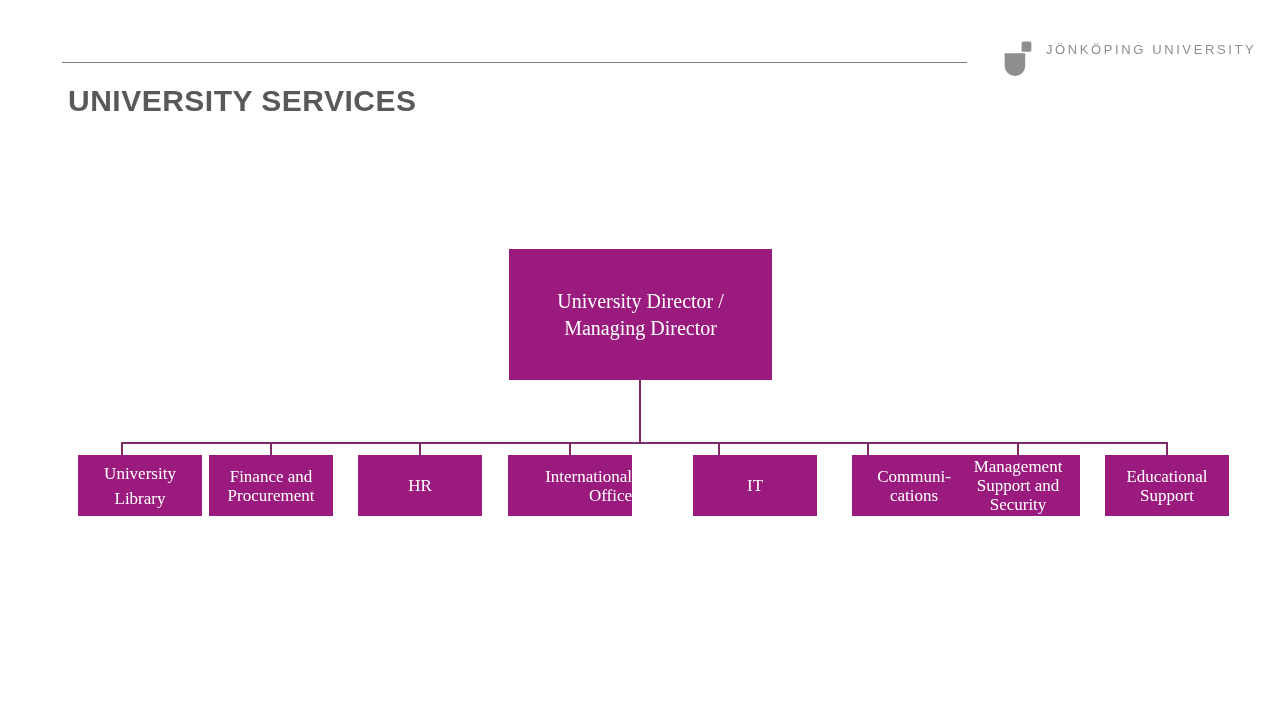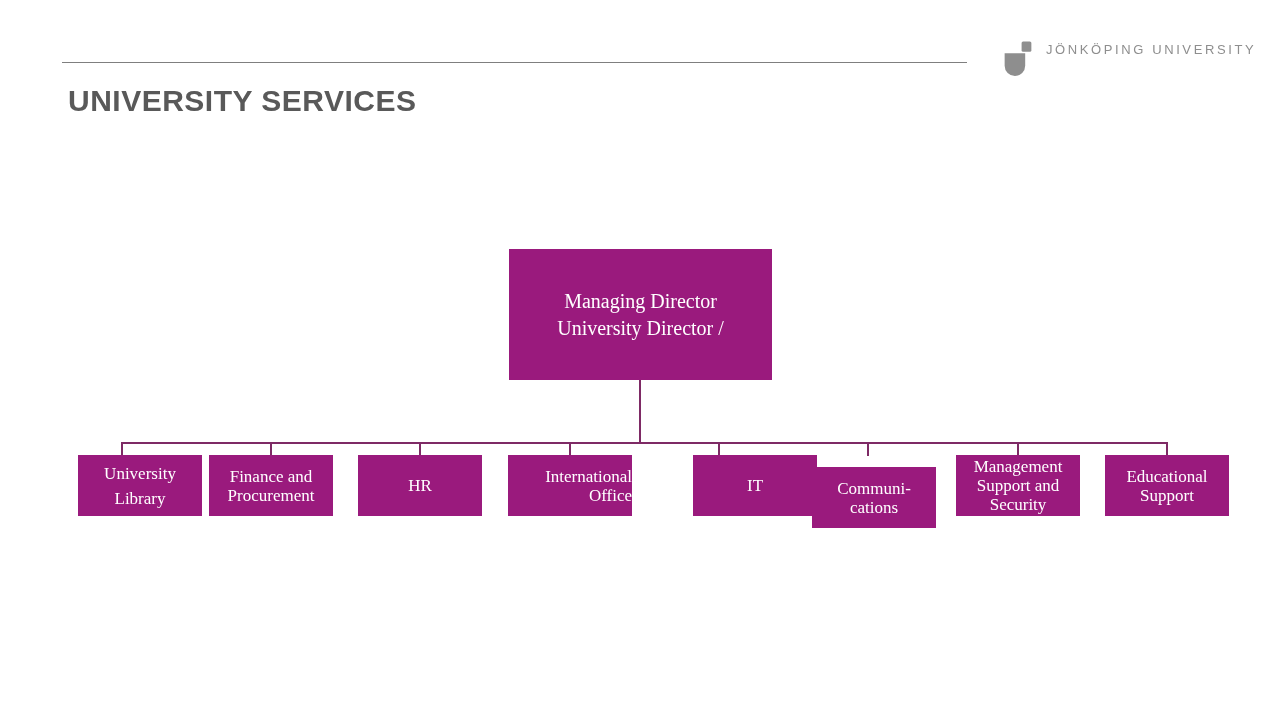--- a/index.html
+++ b/index.html
@@ -71,21 +71,21 @@
   .root-box .bline { line-height: 27px; }
 
   .child { top: 455px; width: 124px; height: 61px; font-size: 17px; }
   .child .bline { line-height: 19px; }
   .c0 { left: 78px; }
   .c0 .bline { line-height: 25px; }
   .c1 { left: 209px; }
   .c2 { left: 358px; }
   .c3 { left: 508px; align-items: flex-end; }
   .c4 { left: 693px; }
-  .c5 { left: 812px; margin-top: 12px; }
+  .c5 { left: 852px; }
   .c6 { left: 956px; }
   .c7 { left: 1105px; }
 
   
   .conn { position: absolute; background: var(--connector, #7e2a65); }
   .conn-root-drop { left: 639px; top: 380px; width: 2px; height: 63px; }
   .conn-horizontal { left: 121px; top: 442px; width: 1047px; height: 2px; }
   .conn-drop { top: 443px; width: 2px; height: 13px; }
   .d0 { left: 121px; }
   .d1 { left: 270px; }
@@ -109,22 +109,22 @@
     <svg class="logo-mark" viewBox="0 0 28 36" xmlns="http://www.w3.org/2000/svg">
       <path d="M1 13 H21 V25 A10 10 0 0 1 1 25 Z" fill="#8E8E8E"></path>
       <rect x="17.5" y="1.5" width="9.5" height="10" rx="1.5" fill="#8E8E8E"></rect>
     </svg>
     <span class="logo-text">JÖNKÖPING UNIVERSITY</span>
   </div>
 
   <div class="chart">
 
     <div class="box root-box">
+      <span class="bline">University Director /</span>
       <span class="bline">Managing Director</span>
-      <span class="bline">University Director /</span>
     </div>
 
     <div class="conn conn-root-drop"></div>
     <div class="conn conn-horizontal"></div>
     <div class="conn conn-drop d0"></div>
     <div class="conn conn-drop d1"></div>
     <div class="conn conn-drop d2"></div>
     <div class="conn conn-drop d3"></div>
     <div class="conn conn-drop d4"></div>
     <div class="conn conn-drop d5"></div>

